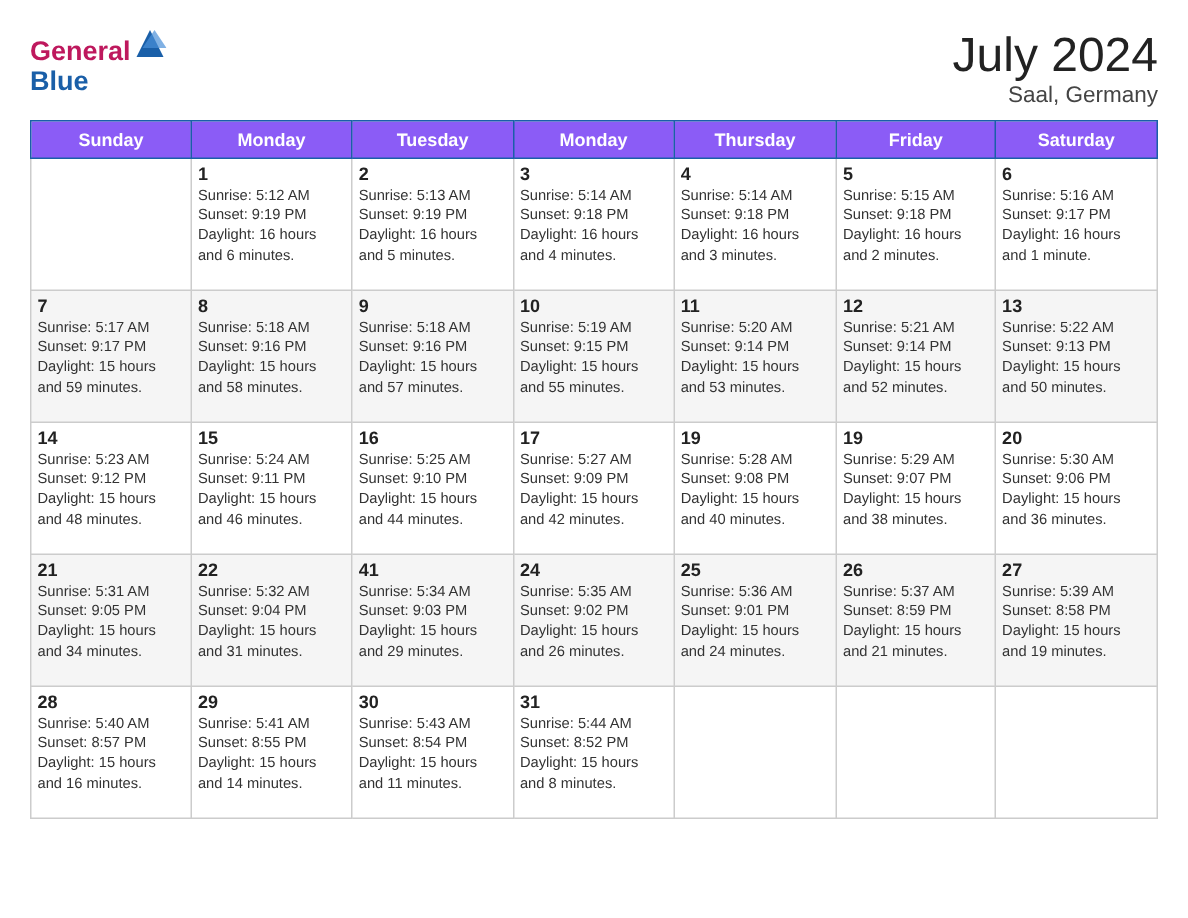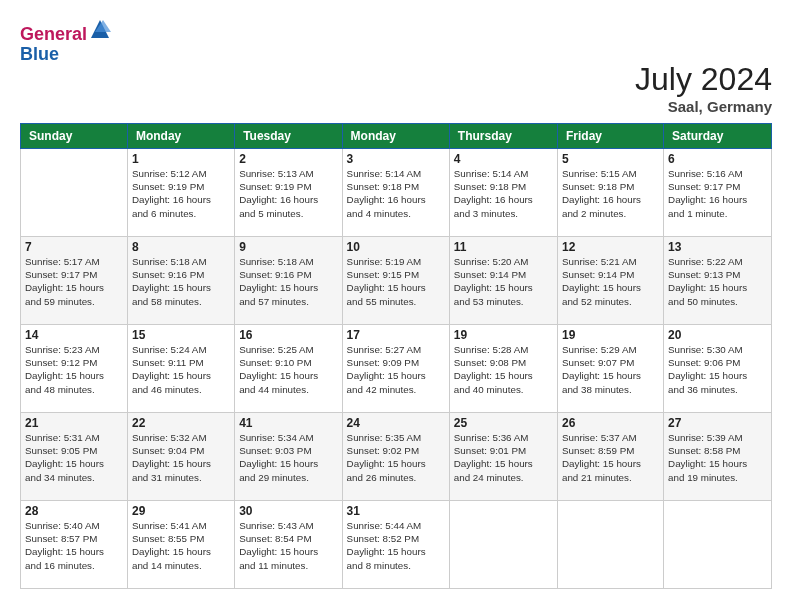--- a/index.html
+++ b/index.html
@@ -33,42 +33,40 @@
     }
     .logo-general { color: #be185d; }
     .logo-blue { color: #1a5fa8; }
     .logo-icon {
       width: 22px;
       height: 22px;
       margin-left: 2px;
     }
     .title-block {
       text-align: right;
-      margin-top: 43px;
     }
     .month-year {
       font-size: 32px;
       color: #222;
       font-weight: normal;
     }
     .location {
       font-size: 15px;
       color: #444;
-      font-weight: bold;
     }
     .calendar {
       width: 100%;
       border-collapse: collapse;
       font-size: 10.5px;
     }
     .calendar th {
-      background: #15803d;
+      background: #8b5cf6;
       color: #fff;
       padding: 5px 8px;
-      text-align: left;
+      text-align: center;
       font-size: 12px;
       font-weight: bold;
       border: 1px solid #1a5fa8;
     }
     .calendar td {
       border: 1px solid #ccc;
       vertical-align: top;
       padding: 3px 4px;
       width: 113px;
       height: 88px;

